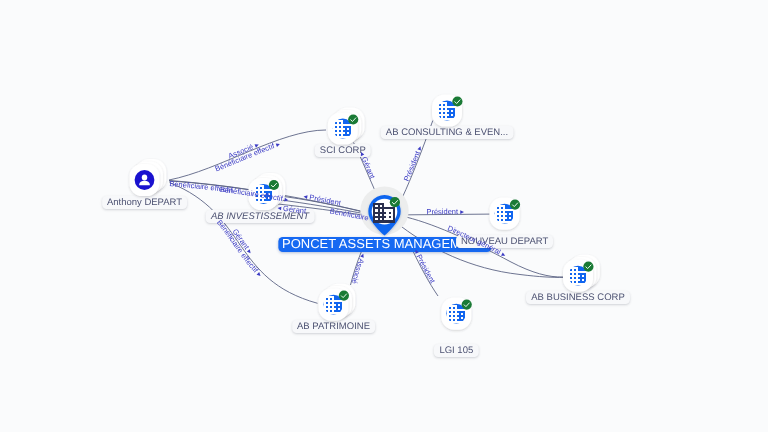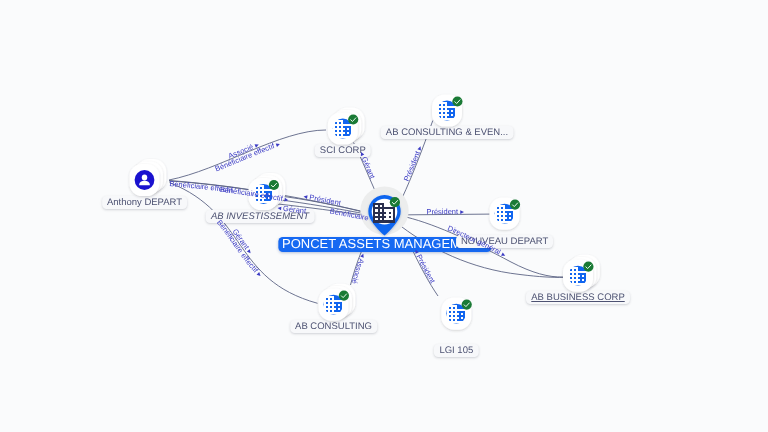--- a/index.html
+++ b/index.html
@@ -64,22 +64,22 @@
         <path id="ep13" d="M412,249 C420,266 429,283 438,296" fill="none" stroke="#5c6484" stroke-width="0.9"></path>
       </g>
     </svg>
   <div id="nodelayer">
       <div class="pill" style="left: 144.5px; top: 195.7px; transform: translateX(-50%);">Anthony DEPART</div>
       <div class="pill" style="left: 342.8px; top: 144.2px; transform: translateX(-50%);">SCI CORP</div>
       <div class="pill" style="left: 447px; top: 126.2px; transform: translateX(-50%); text-align: right;">AB CONSULTING &amp; EVEN...</div>
       <div class="pill" style="left: 260px; top: 209.7px; transform: translateX(-50%); font-style: italic;">AB INVESTISSEMENT</div>
       <div class="pill sel" style="left: 384.5px; top: 237px; transform: translateX(-50%);">PONCET ASSETS MANAGEMENT</div>
       <div class="pill" style="left: 504.6px; top: 227px; transform: translateX(-50%); margin-top: 8px;">NOUVEAU DEPART</div>
-      <div class="pill" style="left: 578px; top: 291.3px; transform: translateX(-50%); text-decoration: underline;">AB BUSINESS CORP</div>
-      <div class="pill" style="left: 333.5px; top: 320.3px; transform: translateX(-50%);">AB CONSULTING</div>
+      <div class="pill" style="left: 578px; top: 291.3px; transform: translateX(-50%);">AB BUSINESS CORP</div>
+      <div class="pill" style="left: 333.5px; top: 320.3px; transform: translateX(-50%);">AB PATRIMOINE</div>
       <div class="pill" style="left: 456.3px; top: 344px; transform: translateX(-50%);">LGI 105</div>
     </div>
 <svg class="layer">
       <defs>
         <filter id="cardsh" x="-60%" y="-60%" width="240%" height="240%">
           <feDropShadow dx="0" dy="1" stdDeviation="1.3" flood-color="#3c4050" flood-opacity="0.22"></feDropShadow>
         </filter>
         <filter id="pinsh" x="-60%" y="-60%" width="240%" height="240%">
           <feDropShadow dx="0" dy="1" stdDeviation="1.1" flood-color="#1a3f80" flood-opacity="0.30"></feDropShadow>
         </filter>

